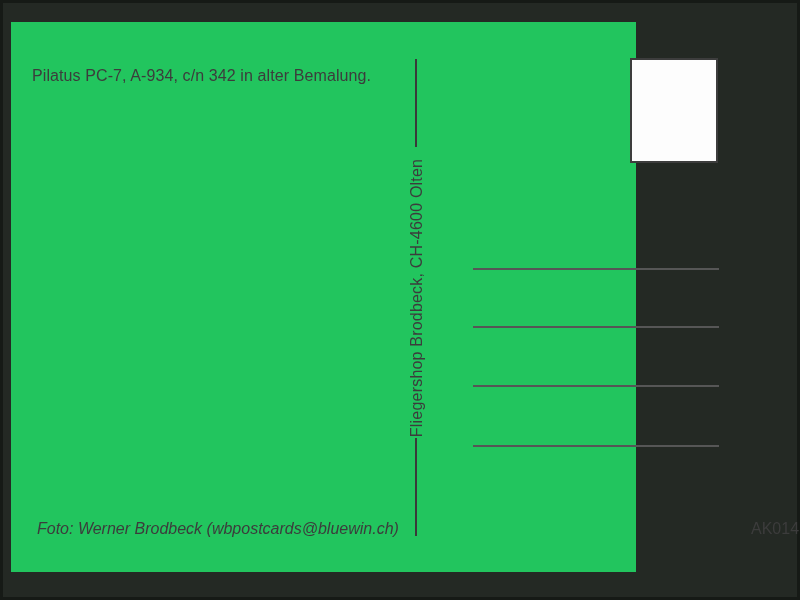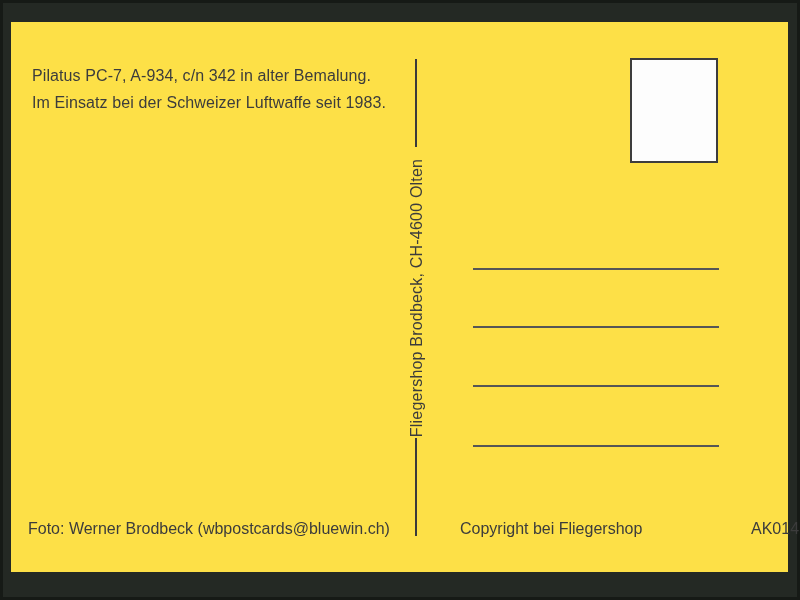--- a/index.html
+++ b/index.html
@@ -15,23 +15,23 @@
     position: relative;
     width: 800px;
     height: 600px;
     background: #242924;
     box-shadow: inset 0 0 0 3px #161a16;
   }
   .card {
     position: absolute;
     left: 11px;
     top: 22px;
-    width: 777px;
+    width: 625px;
     height: 550px;
-    background: #fde047;
+    background: #22c55e;
   }
   .info-block {
     position: absolute;
     left: 21px;
     top: 40px;
     font-size: 16px;
     line-height: 27px;
     color: #3c3c3c;
     letter-spacing: 0.1px;
     white-space: nowrap;
@@ -77,44 +77,42 @@
   .addr-2 { top: 304px; }
   .addr-3 { top: 363px; }
   .addr-4 { top: 423px; }
   .footer-text {
     position: absolute;
     font-size: 16px;
     color: #3c3c3c;
     white-space: nowrap;
     top: 498px;
   }
-  .photo-credit { left: 17px; }
+  .photo-credit { left: 26px; font-style: italic; }
   .copyright { left: 449px; }
   .catalog-number { left: 704px; margin-left: 36px; }
 </style>
 </head>
 <body>
 
 <div class="frame">
   <div class="card">
 
     <div class="info-block">
       <div>Pilatus PC-7, A-934, c/n 342 in alter Bemalung.</div>
-      <div>Im Einsatz bei der Schweizer Luftwaffe seit 1983.</div>
     </div>
 
     <div class="divider-seg divider-top"></div>
     <div class="publisher-vertical">Fliegershop Brodbeck, CH-4600 Olten</div>
     <div class="divider-seg divider-bottom"></div>
 
     <div class="stamp-box"></div>
 
     <div class="address-line addr-1"></div>
     <div class="address-line addr-2"></div>
     <div class="address-line addr-3"></div>
     <div class="address-line addr-4"></div>
 
     <div class="footer-text photo-credit">Foto: Werner Brodbeck (wbpostcards@bluewin.ch)</div>
-    <div class="footer-text copyright">Copyright bei Fliegershop</div>
     <div class="footer-text catalog-number">AK014</div>
 
   </div>
 </div>
 
 </body></html>

